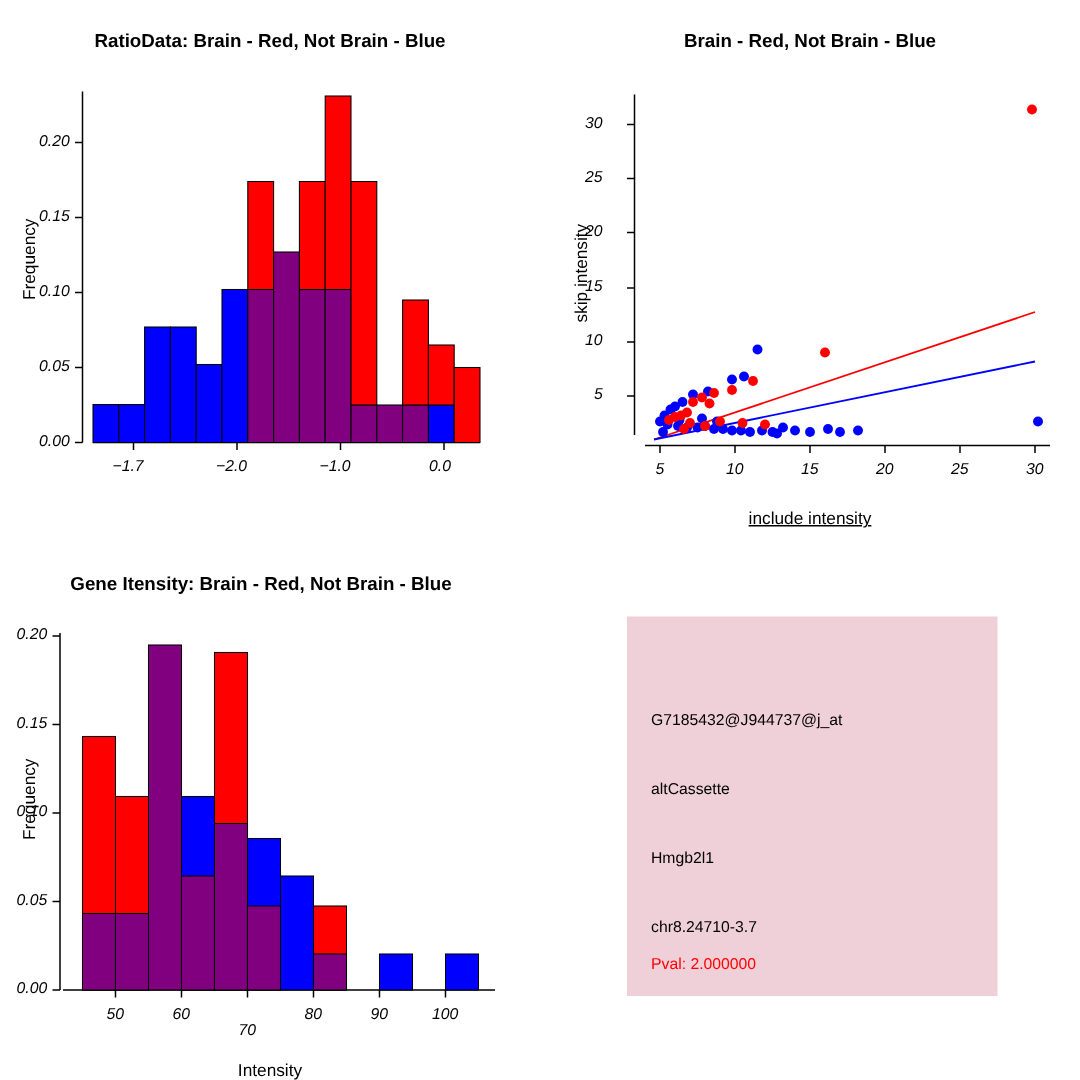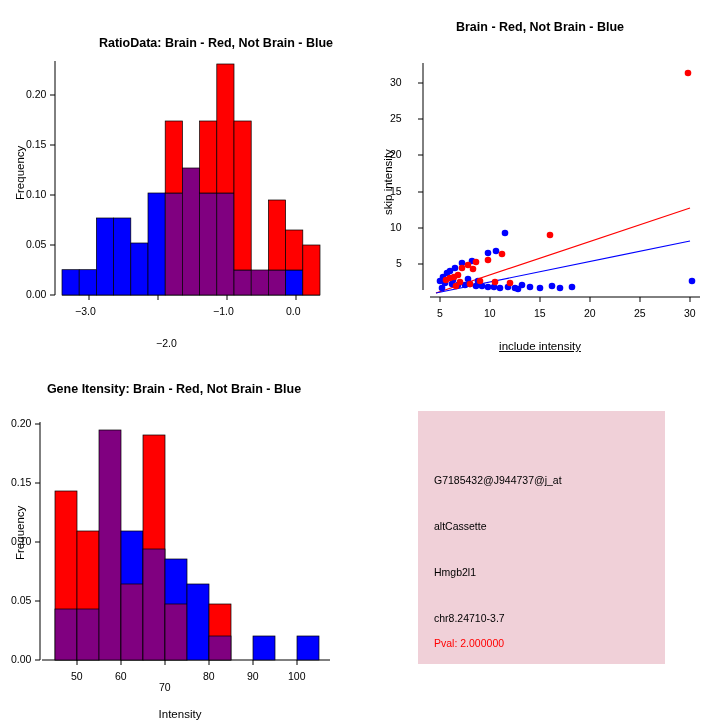--- a/index.html
+++ b/index.html
@@ -1,34 +1,34 @@
 <!DOCTYPE html>
 <html><head>
 <meta charset="utf-8">
 <style>
   html,body{margin:0;padding:0;background:#ffffff;}
   body{width:720px;height:720px;font-family:"Liberation Sans",sans-serif;color:#000;}
   .page{position:relative;width:720px;height:720px;}
   .panel{position:absolute;}
   .ptitle{font-weight:bold;font-size:12.5px;text-align:center;white-space:nowrap;}
   .axlabel{font-size:11.5px;text-align:center;white-space:nowrap;}
-  .ticklab{font-size:10.5px;position:absolute;white-space:nowrap;}
+  .ticklab{font-size:10.5px;position:absolute;white-space:nowrap;font-style:italic;}
   .rot{transform-origin:0 0;}
   svg{display:block;}
   .infobox{background:#f0d0d8;}
   .infotext{font-size:10.5px;position:absolute;white-space:nowrap;}
   .pval{color:#ff0000;}
 </style>
 </head>
 <body>
 
 <div class="page">
 
   <div class="panel" style="left:0px;top:0px;width:360px;height:360px;">
-    <div class="ptitle" style="position:absolute;left:0;top:36px;width:360px;padding-left:36px;">RatioData: Brain - Red, Not Brain - Blue</div>
+    <div class="ptitle" style="position:absolute;left:0;top:20px;width:360px;">RatioData: Brain - Red, Not Brain - Blue</div>
 
     <div class="axlabel rot" style="position:absolute;left:14px;top:200px;transform:rotate(-90deg);">Frequency</div>
 
     <svg width="360" height="330" style="position:absolute;left:0;top:5px;">
 
       <g>
         
       </g>
 
       <line x1="62" y1="290" x2="320" y2="290" stroke="#000" stroke-width="1"></line>
@@ -74,22 +74,22 @@
         <rect x="302.8" y="240.0" width="17.2" height="50.0" fill="#ff0000" stroke="#000" stroke-width="0.7"></rect>
       </g>
     </svg>
 
     <div class="ticklab" style="left:26px;top:288px;">0.00</div>
     <div class="ticklab" style="left:26px;top:238px;">0.05</div>
     <div class="ticklab" style="left:26px;top:188px;">0.10</div>
     <div class="ticklab" style="left:26px;top:138px;">0.15</div>
     <div class="ticklab" style="left:26px;top:88px;">0.20</div>
 
-    <div class="ticklab" style="left:75px;top:305px;">−3.0</div>
-    <div class="ticklab" style="left:156px;top:305px;margin-top:32px;">−2.0</div>
+    <div class="ticklab" style="left:75px;top:305px;">−1.7</div>
+    <div class="ticklab" style="left:144px;top:305px;">−2.0</div>
     <div class="ticklab" style="left:213px;top:305px;">−1.0</div>
     <div class="ticklab" style="left:286px;top:305px;">0.0</div>
   </div>
 
   <div class="panel" style="left:360px;top:0px;width:360px;height:360px;">
     <div class="ptitle" style="position:absolute;left:0;top:20px;width:360px;">Brain - Red, Not Brain - Blue</div>
     <div class="axlabel rot" style="position:absolute;left:22px;top:215px;transform:rotate(-90deg);">skip intensity</div>
     <div class="axlabel" style="position:absolute;left:0px;top:340px;width:360px;text-decoration:underline;">include intensity</div>
 
     <svg width="360" height="330" style="position:absolute;left:0;top:5px;">

